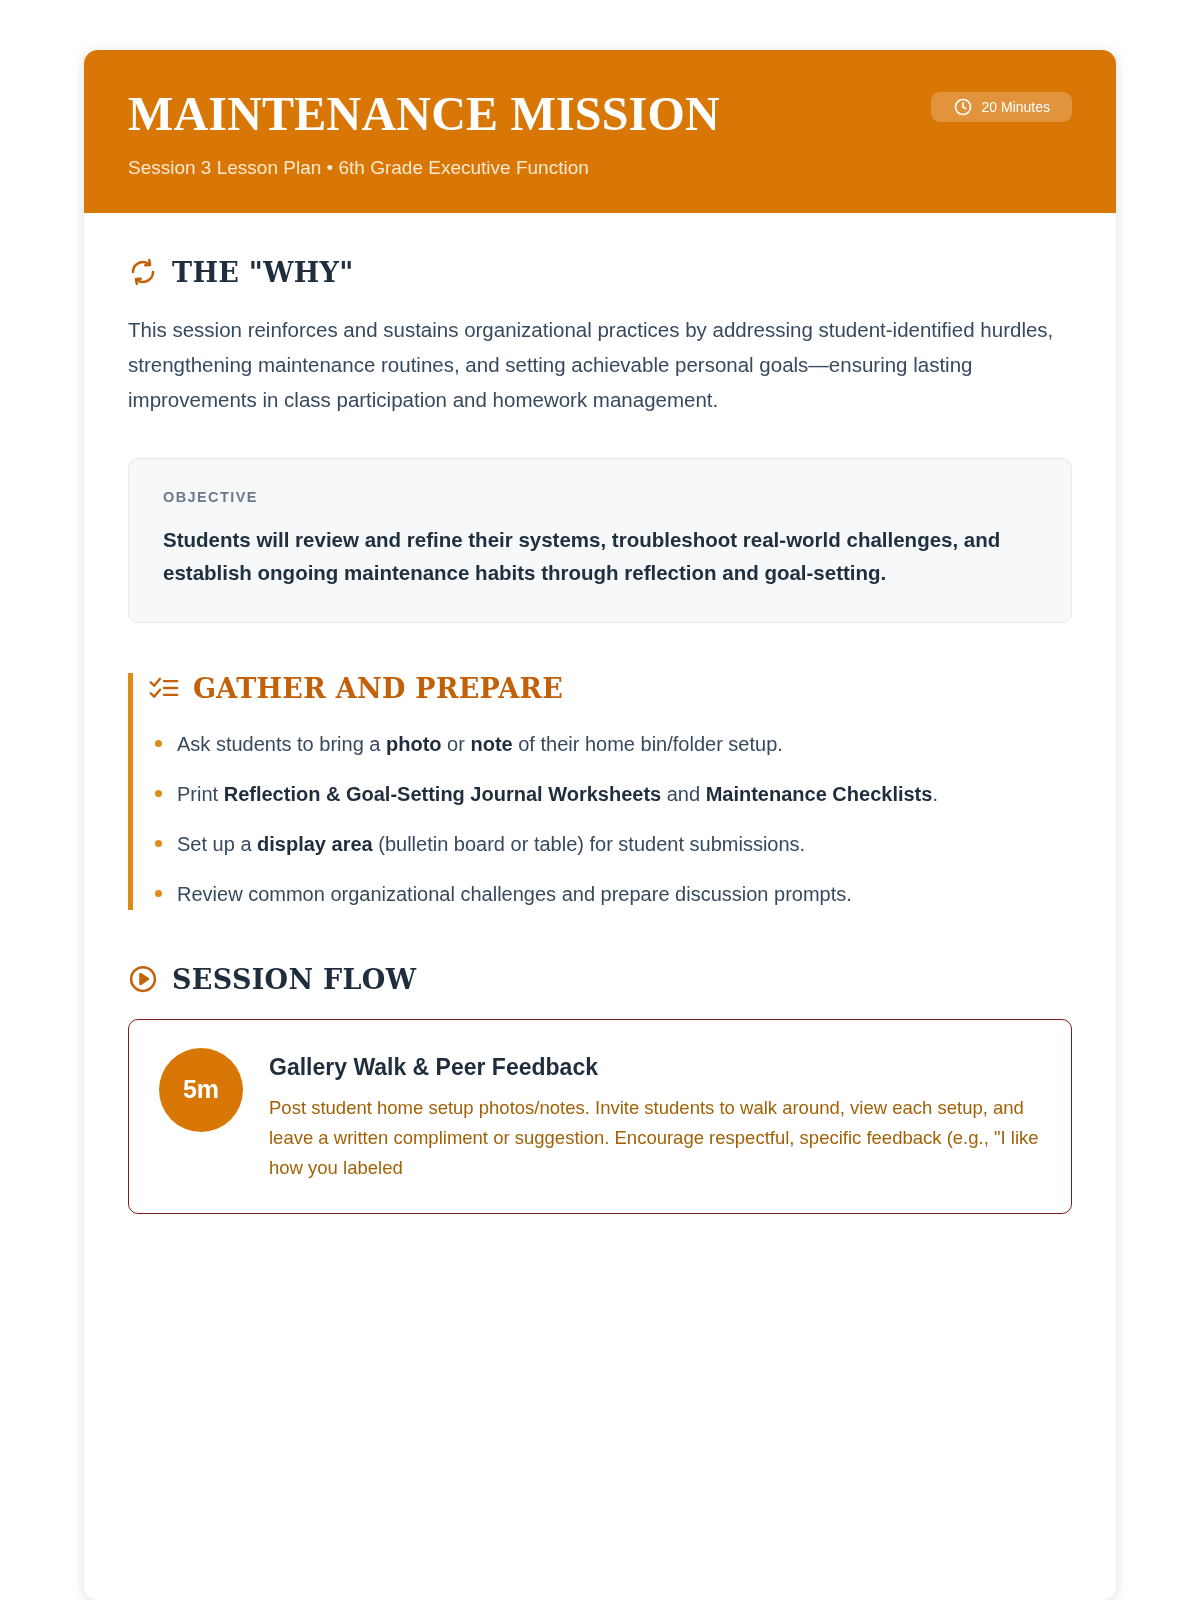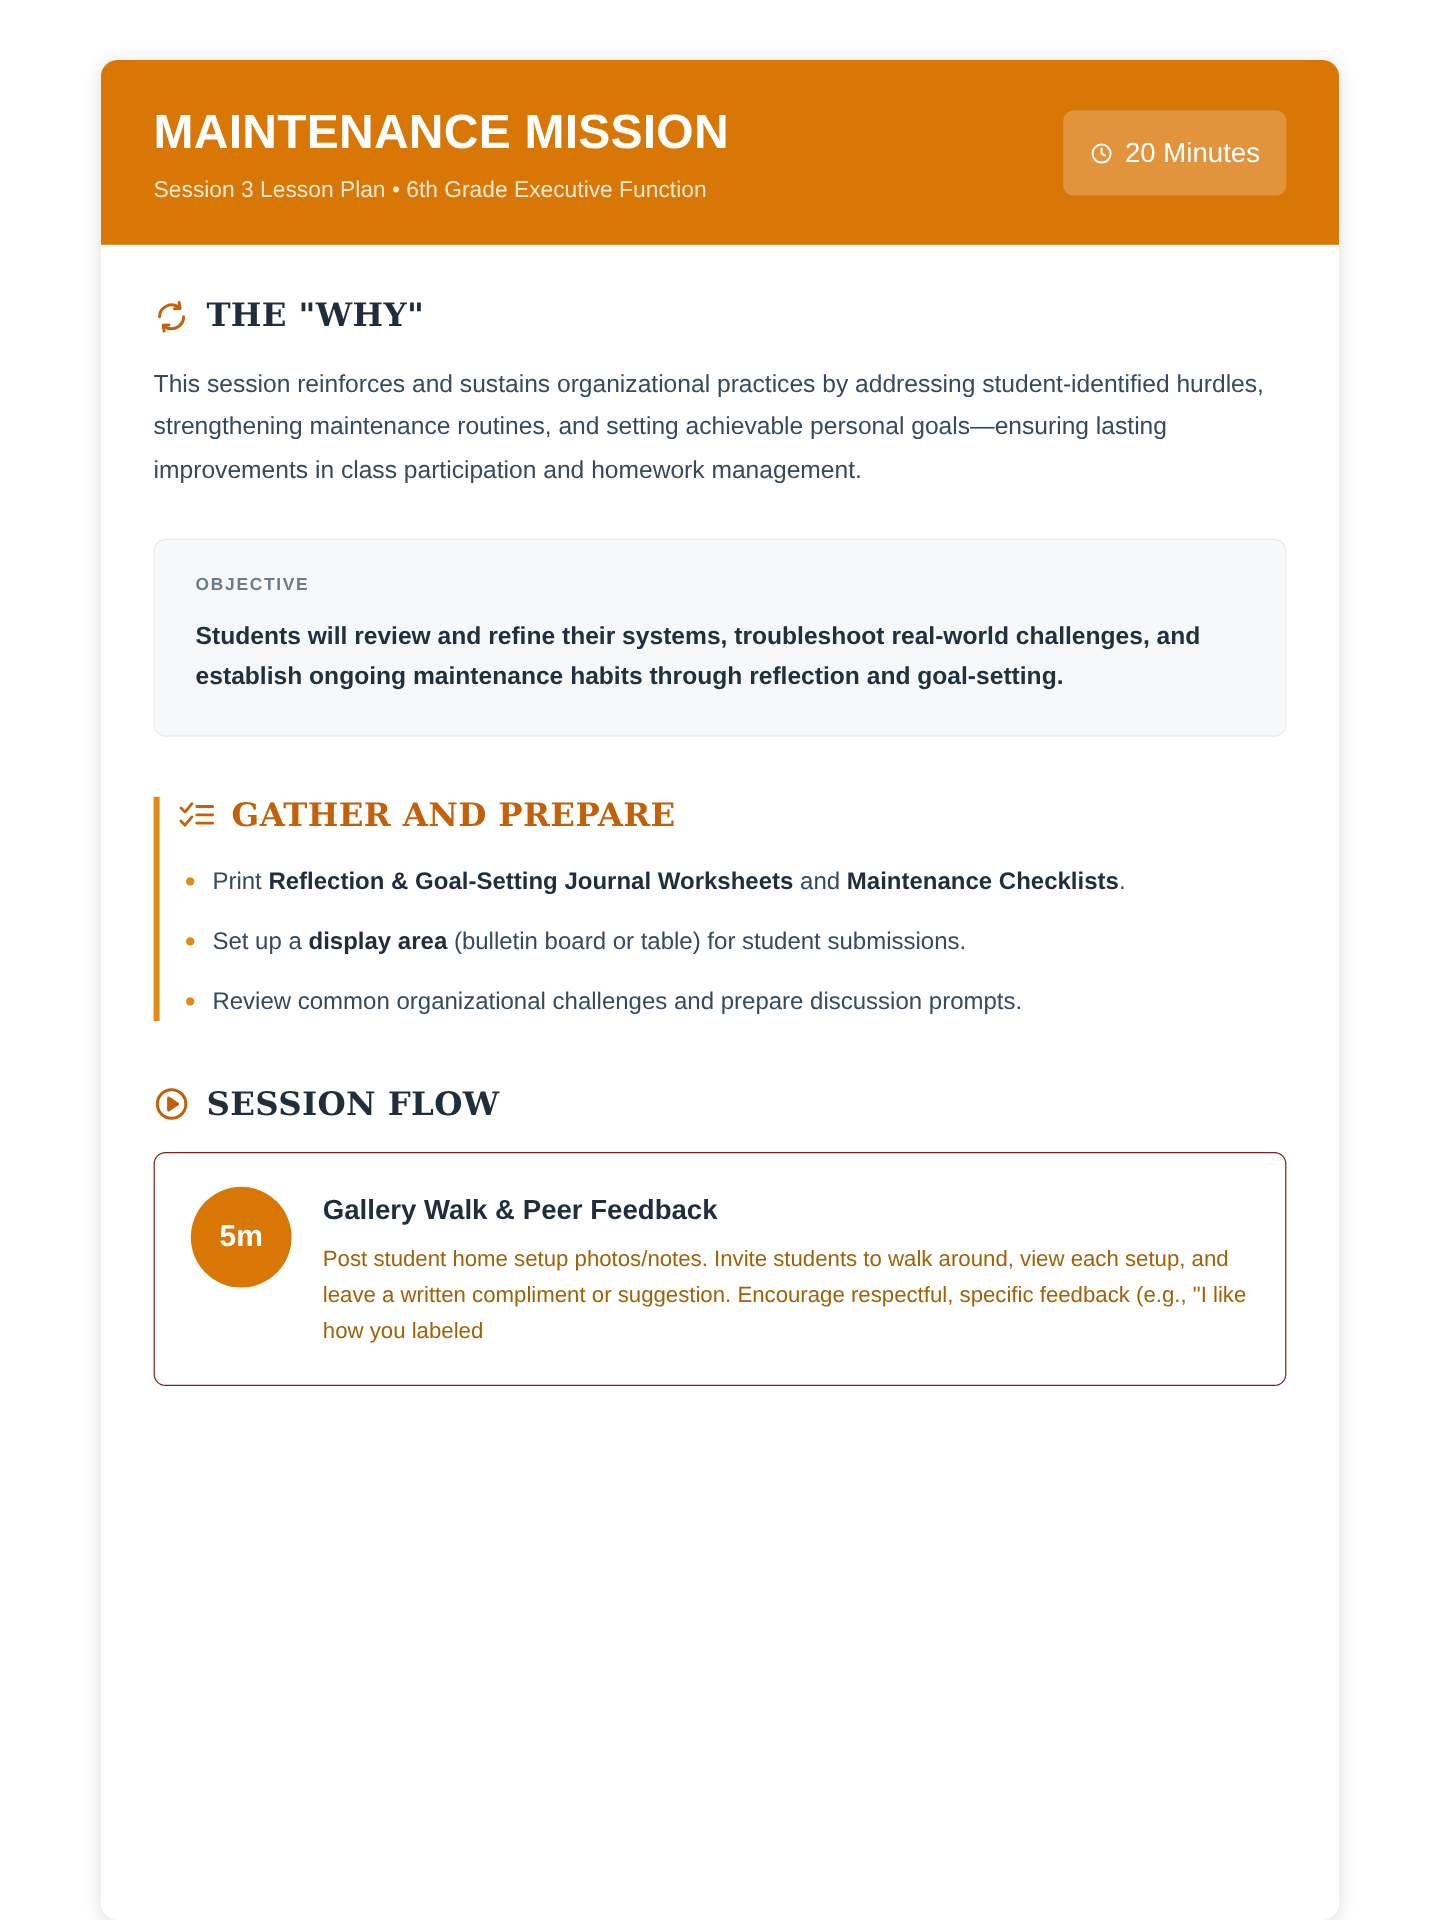--- a/index.html
+++ b/index.html
@@ -32,42 +32,42 @@
     position: relative;
   }
   .header-row {
     display: flex;
     align-items: flex-start;
     justify-content: space-between;
   }
   .title {
     margin: 0;
     color: #ffffff;
-    font-family: Liberation Sans, sans-serif;
-    font-weight: bold;
-    font-size: 40px;
+    font-family: Liberation Serif, serif;
+    font-weight: bold;
+    font-size: 48px;
     letter-spacing: 0.2px;
     line-height: 1.1;
     text-align: center;
   }
   .subtitle {
     margin: 16px 0 0 0;
     color: #fde8d0;
     font-size: 19px;
     font-weight: 400;
   }
   .duration-pill {
     display: flex;
     align-items: center;
     gap: 9px;
     background: rgba(255,255,255,0.22);
     border-radius: 9px;
-    padding: 22px 22px;
+    padding: 5px 22px;
     color: #ffffff;
-    font-size: 23px;
+    font-size: 14px;
     white-space: nowrap;
     margin-top: 4px;
   }
   .duration-pill svg { display: block; }
 
   
   .body { padding: 44px 44px 40px 44px; }
 
   .section-head {
     display: flex;
@@ -232,20 +232,21 @@
             <polyline points="1.5 6 4.5 9 9.5 3"></polyline>
             <polyline points="1.5 15.5 4.5 18.5 9.5 12.5"></polyline>
             <line x1="13" y1="5" x2="24.5" y2="5"></line>
             <line x1="13" y1="11" x2="24.5" y2="11"></line>
             <line x1="13" y1="17" x2="24.5" y2="17"></line>
           </svg>
         </span>
         <h2>GATHER AND PREPARE</h2>
       </div>
       <ul id="gather-list">
+          <li><span>Ask students to bring a </span><b>photo</b><span> or </span><b>note</b><span> of their home bin/folder setup.</span></li>
           <li><span>Print </span><b>Reflection &amp; Goal-Setting Journal Worksheets</b><span> and </span><b>Maintenance Checklists</b><span>.</span></li>
           <li><span>Set up a </span><b>display area</b><span> (bulletin board or table) for student submissions.</span></li>
           <li><span>Review common organizational challenges and prepare discussion prompts.</span></li>
         </ul>
     </div>
 
     <div class="flow">
       <div class="section-head">
         <span class="sh-icon">
           <svg width="30" height="30" viewBox="0 0 24 24" fill="none" stroke="#c2610a" stroke-width="2" stroke-linecap="round" stroke-linejoin="round">

